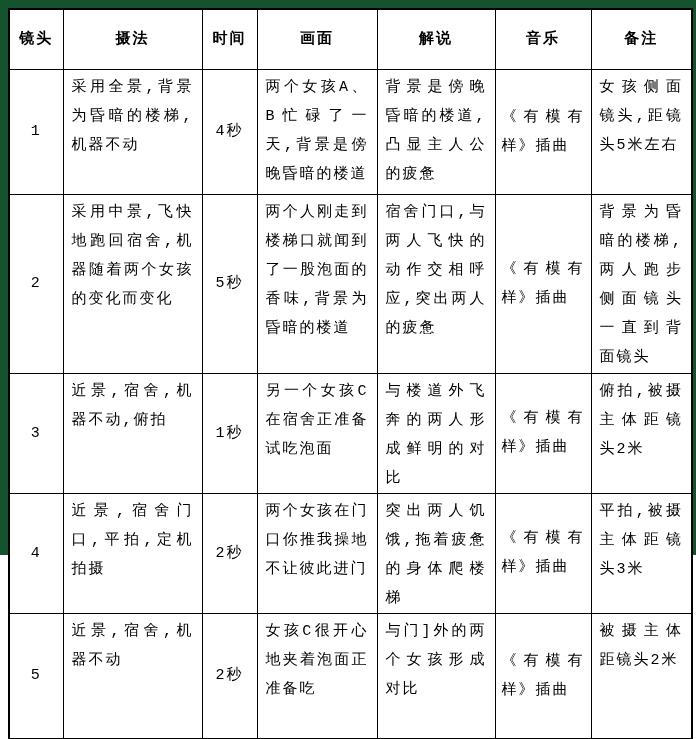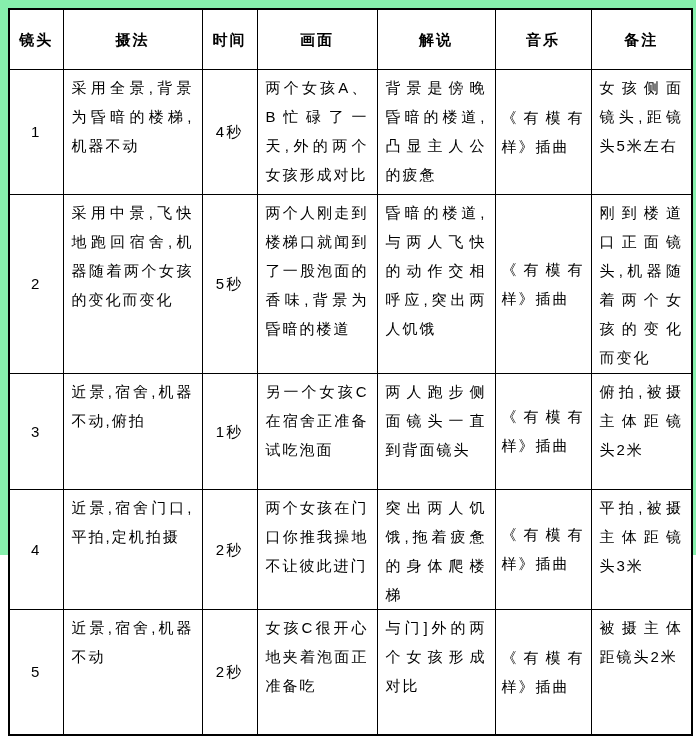--- a/index.html
+++ b/index.html
@@ -8,21 +8,22 @@
     background: #ffffff;
     width: 696px;
     height: 739px;
     font-family: "Liberation Sans", sans-serif;
     color: #000000;
   }
   .page {
     position: relative;
     width: 696px;
     height: 555px;
-    background: #86efac;
+    background: #14532d;
+    font-family: Liberation Mono, monospace;
   }
   table.storyboard {
     position: absolute;
     left: 8px;
     top: 8px;
     border-collapse: collapse;
     table-layout: fixed;
     border: 2px solid #000000;
     background: #ffffff;
   }
@@ -95,40 +96,40 @@
         <th>解说</th>
         <th>音乐</th>
         <th>备注</th>
       </tr>
     </thead>
     <tbody>
       <tr style="height:125px;">
         <td class="center">1</td>
         <td class="textcell">采用全景,背景为昏暗的楼梯,机器不动</td>
         <td class="center">4秒</td>
-        <td class="textcell">两个女孩A、B忙碌了一天,外的两个女孩形成对比</td>
+        <td class="textcell">两个女孩A、B忙碌了一天,背景是傍晚昏暗的楼道</td>
         <td class="textcell">背景是傍晚昏暗的楼道,凸显主人公的疲惫</td>
         <td class="music">《有模有样》插曲</td>
         <td class="textcell">女孩侧面镜头,距镜头5米左右</td>
       </tr>
       <tr style="height:179px;">
         <td class="center">2</td>
         <td class="textcell">采用中景,飞快地跑回宿舍,机器随着两个女孩的变化而变化</td>
         <td class="center">5秒</td>
         <td class="textcell">两个人刚走到楼梯口就闻到了一股泡面的香味,背景为昏暗的楼道</td>
-        <td class="textcell">昏暗的楼道,与两人飞快的动作交相呼应,突出两人饥饿</td>
+        <td class="textcell">宿舍门口,与两人飞快的动作交相呼应,突出两人的疲惫</td>
         <td class="music">《有模有样》插曲</td>
-        <td class="textcell">刚到楼道口正面镜头,机器随着两个女孩的变化而变化</td>
+        <td class="textcell">背景为昏暗的楼梯,两人跑步侧面镜头一直到背面镜头</td>
       </tr>
       <tr style="height:116px;">
         <td class="center">3</td>
         <td class="textcell">近景,宿舍,机器不动,俯拍</td>
         <td class="center">1秒</td>
         <td class="textcell">另一个女孩C在宿舍正准备试吃泡面</td>
-        <td class="textcell">两人跑步侧面镜头一直到背面镜头</td>
+        <td class="textcell">与楼道外飞奔的两人形成鲜明的对比</td>
         <td class="music">《有模有样》插曲</td>
         <td class="textcell">俯拍,被摄主体距镜头2米</td>
       </tr>
       <tr style="height:117px;">
         <td class="center">4</td>
         <td class="textcell">近景,宿舍门口,平拍,定机拍摄</td>
         <td class="center">2秒</td>
         <td class="textcell">两个女孩在门口你推我操地不让彼此进门</td>
         <td class="textcell">突出两人饥饿,拖着疲惫的身体爬楼梯</td>
         <td class="music">《有模有样》插曲</td>

